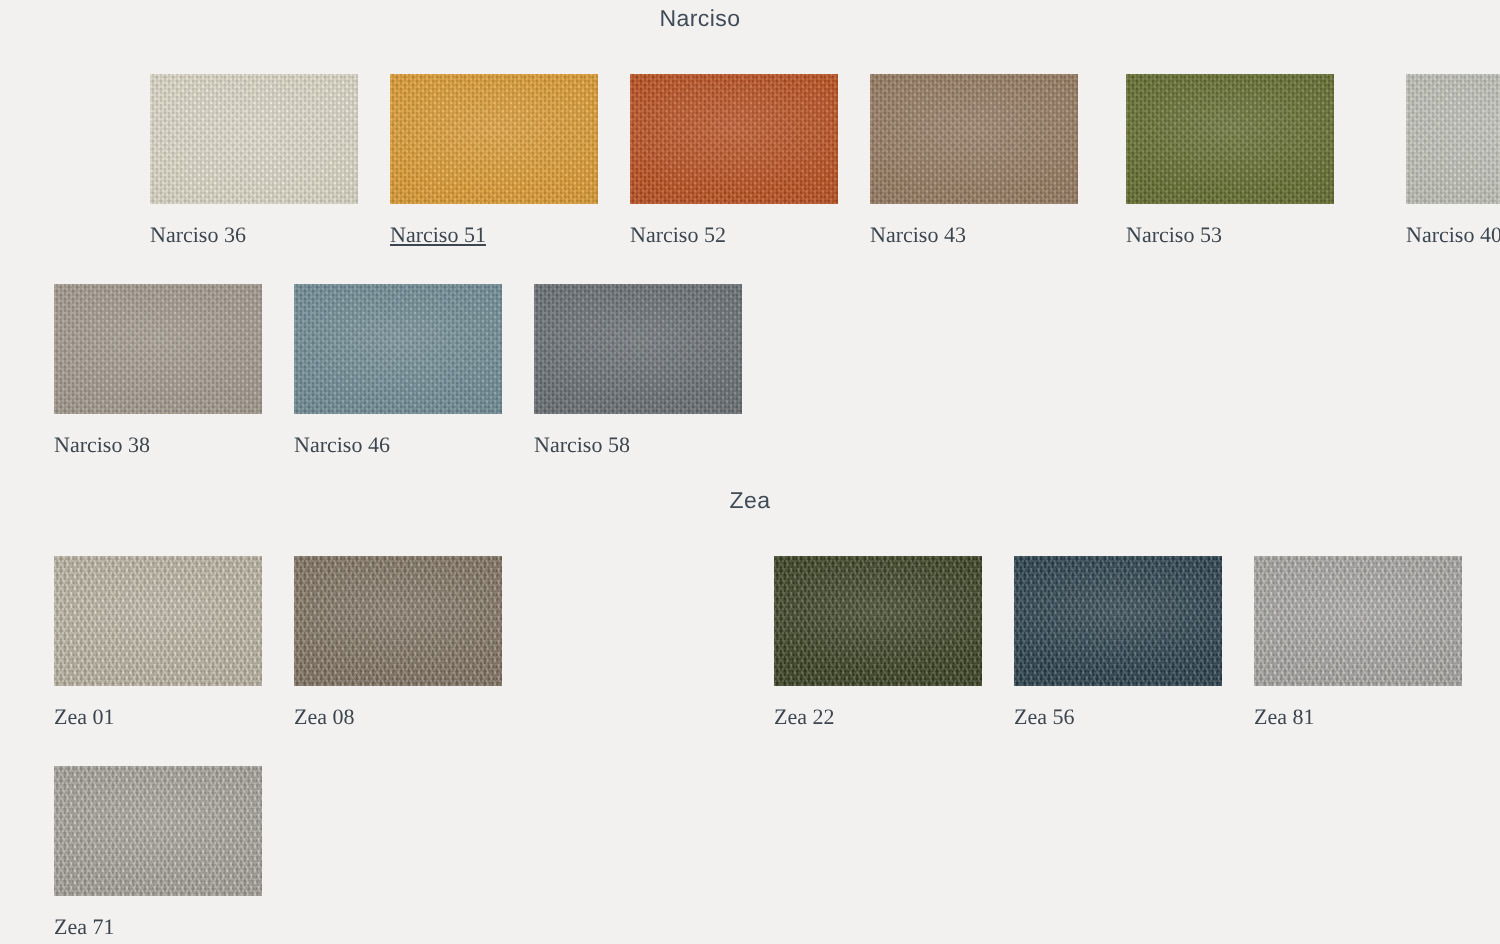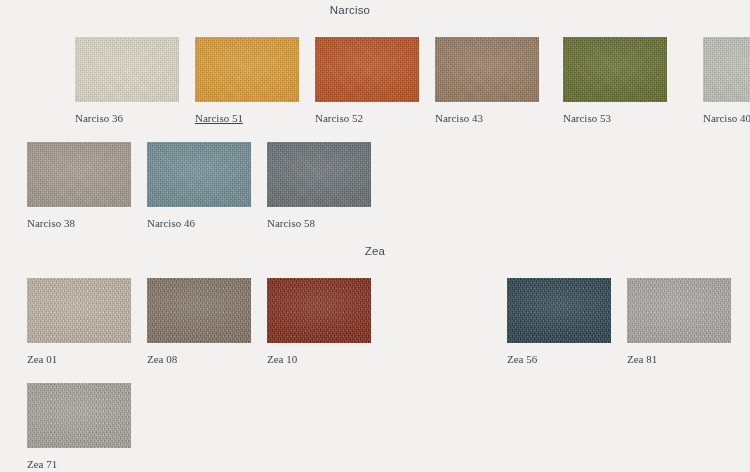--- a/index.html
+++ b/index.html
@@ -194,27 +194,27 @@
         <div class="swatch-label" style="color: rgb(60, 70, 80);">Zea 01</div>
       </div>
       <div class="swatch-cell" style="left: 120px;">
         <div class="swatch" style="background-color: rgb(139, 124, 105);">
           <div class="weave"></div>
           <div class="weave2" style="background-image: repeating-linear-gradient(60deg, rgba(255, 255, 255, 0.09) 0px, rgba(255, 255, 255, 0.09) 1px, rgba(0, 0, 0, 0.08) 1px, rgba(0, 0, 0, 0.08) 3px), repeating-linear-gradient(-60deg, rgba(255, 255, 255, 0.07) 0px, rgba(255, 255, 255, 0.07) 1px, rgba(0, 0, 0, 0.07) 1px, rgba(0, 0, 0, 0.07) 3px);"></div>
           <div class="sheen"></div>
         </div>
         <div class="swatch-label" style="color: rgb(60, 70, 80);">Zea 08</div>
       </div>
-      <div class="swatch-cell" style="left: 240px;">
-        <div class="swatch" style="background-color: rgb(138, 42, 24);">
-          <div class="weave"></div>
-          <div class="weave2" style="background-image: repeating-linear-gradient(60deg, rgba(255, 255, 255, 0.09) 0px, rgba(255, 255, 255, 0.09) 1px, rgba(0, 0, 0, 0.08) 1px, rgba(0, 0, 0, 0.08) 3px), repeating-linear-gradient(-60deg, rgba(255, 255, 255, 0.07) 0px, rgba(255, 255, 255, 0.07) 1px, rgba(0, 0, 0, 0.07) 1px, rgba(0, 0, 0, 0.07) 3px);"></div>
-          <div class="sheen"></div>
-        </div>
-        <div class="swatch-label" style="color: rgb(60, 70, 80);">Zea 10</div>
+      <div class="swatch-cell" style="left: 360px;">
+        <div class="swatch" style="background-color: rgb(60, 69, 34);">
+          <div class="weave"></div>
+          <div class="weave2" style="background-image: repeating-linear-gradient(60deg, rgba(255, 255, 255, 0.09) 0px, rgba(255, 255, 255, 0.09) 1px, rgba(0, 0, 0, 0.08) 1px, rgba(0, 0, 0, 0.08) 3px), repeating-linear-gradient(-60deg, rgba(255, 255, 255, 0.07) 0px, rgba(255, 255, 255, 0.07) 1px, rgba(0, 0, 0, 0.07) 1px, rgba(0, 0, 0, 0.07) 3px);"></div>
+          <div class="sheen"></div>
+        </div>
+        <div class="swatch-label" style="color: rgb(60, 70, 80);">Zea 22</div>
       </div>
       <div class="swatch-cell" style="left: 480px;">
         <div class="swatch" style="background-color: rgb(43, 68, 80);">
           <div class="weave"></div>
           <div class="weave2" style="background-image: repeating-linear-gradient(60deg, rgba(255, 255, 255, 0.09) 0px, rgba(255, 255, 255, 0.09) 1px, rgba(0, 0, 0, 0.08) 1px, rgba(0, 0, 0, 0.08) 3px), repeating-linear-gradient(-60deg, rgba(255, 255, 255, 0.07) 0px, rgba(255, 255, 255, 0.07) 1px, rgba(0, 0, 0, 0.07) 1px, rgba(0, 0, 0, 0.07) 3px);"></div>
           <div class="sheen"></div>
         </div>
         <div class="swatch-label" style="color: rgb(60, 70, 80);">Zea 56</div>
       </div>
       <div class="swatch-cell" style="left: 600px;">

